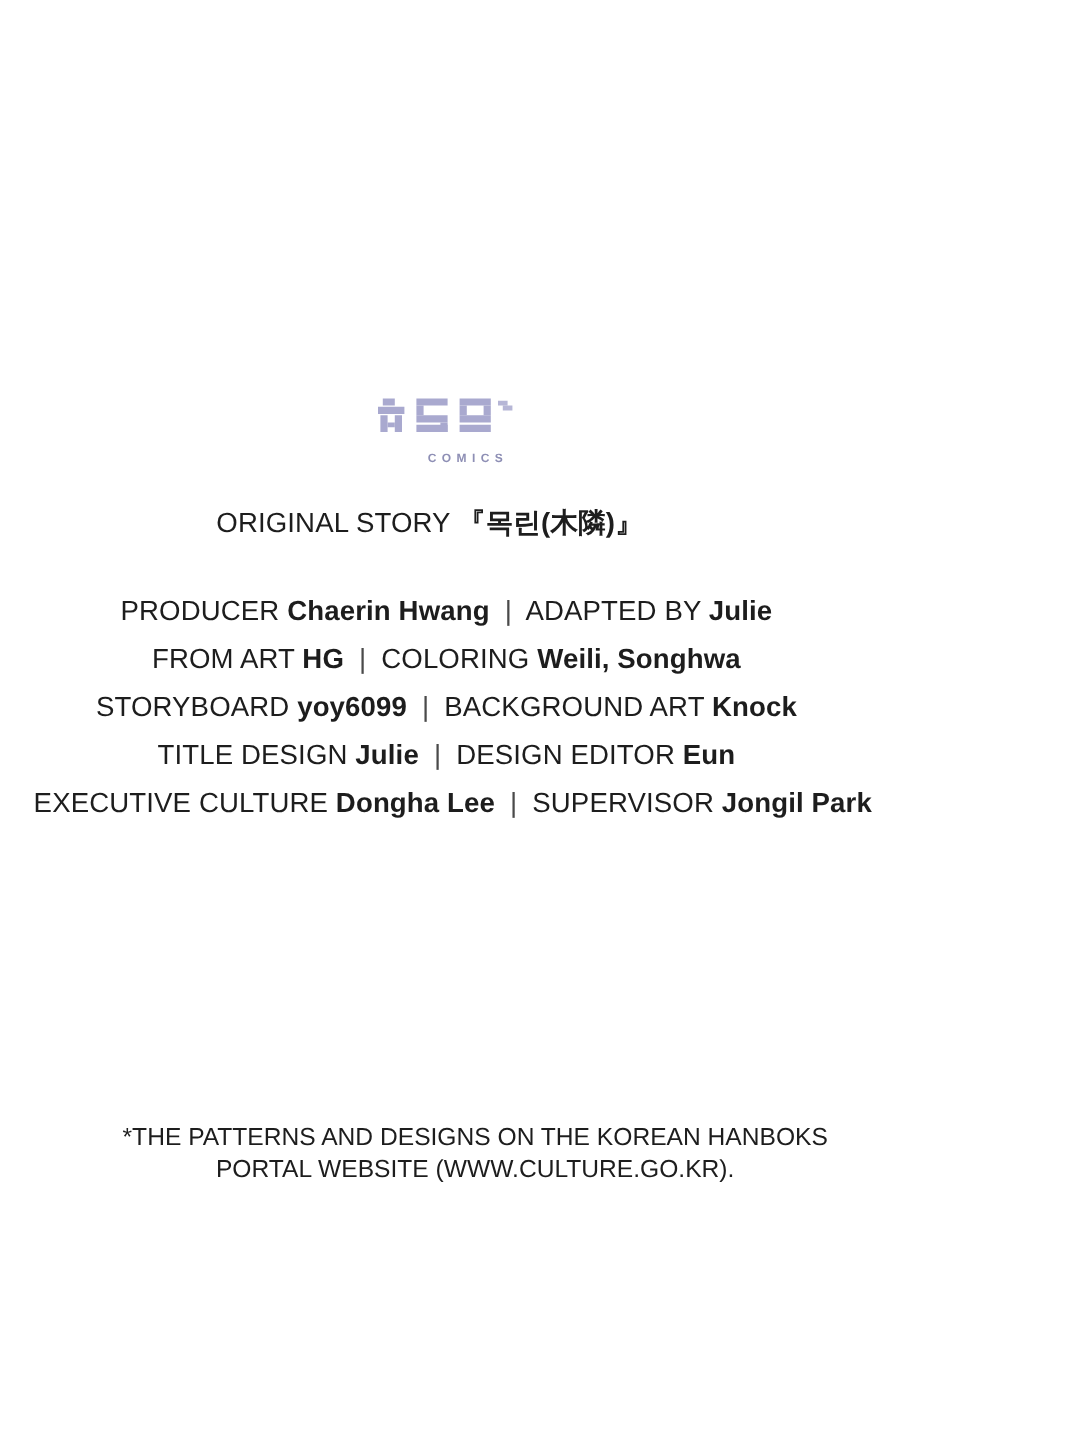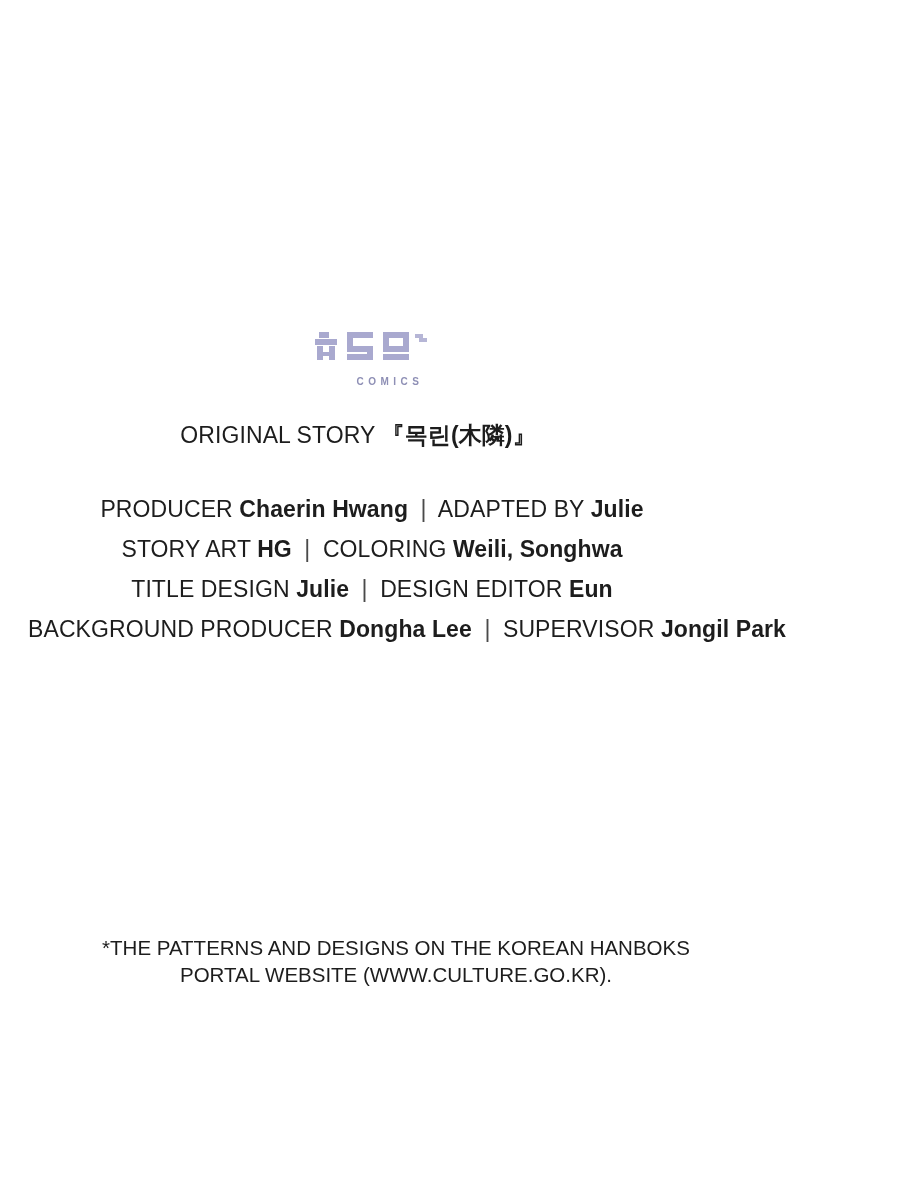--- a/index.html
+++ b/index.html
@@ -137,39 +137,46 @@
 
       <div class="line">
         <span class="lbl">PRODUCER</span>
         <span class="val">Chaerin Hwang</span>
         <span class="sep">|</span>
         <span class="lbl">ADAPTED BY</span>
         <span class="val">Julie</span>
       </div>
 
       <div class="line">
-        <span class="lbl">STORY ART</span>
+        <span class="lbl">FROM ART</span>
         <span class="val">HG</span>
         <span class="sep">|</span>
         <span class="lbl">COLORING</span>
         <span class="val">Weili, Songhwa</span>
       </div>
 
+      <div class="line">
+        <span class="lbl">STORYBOARD</span>
+        <span class="val">yoy6099</span>
+        <span class="sep">|</span>
+        <span class="lbl">BACKGROUND ART</span>
+        <span class="val">Knock</span>
+      </div>
 
       <div class="line">
         <span class="lbl">TITLE DESIGN</span>
         <span class="val">Julie</span>
         <span class="sep">|</span>
         <span class="lbl">DESIGN EDITOR</span>
         <span class="val">Eun</span>
       </div>
 
 
       <div class="line">
-        <span class="lbl">BACKGROUND PRODUCER</span>
+        <span class="lbl">EXECUTIVE CULTURE</span>
         <span class="val">Dongha Lee</span>
         <span class="sep">|</span>
         <span class="lbl">SUPERVISOR</span>
         <span class="val">Jongil Park</span>
       </div>
 
     </div>
   </div>
 
   <div class="footnote">

